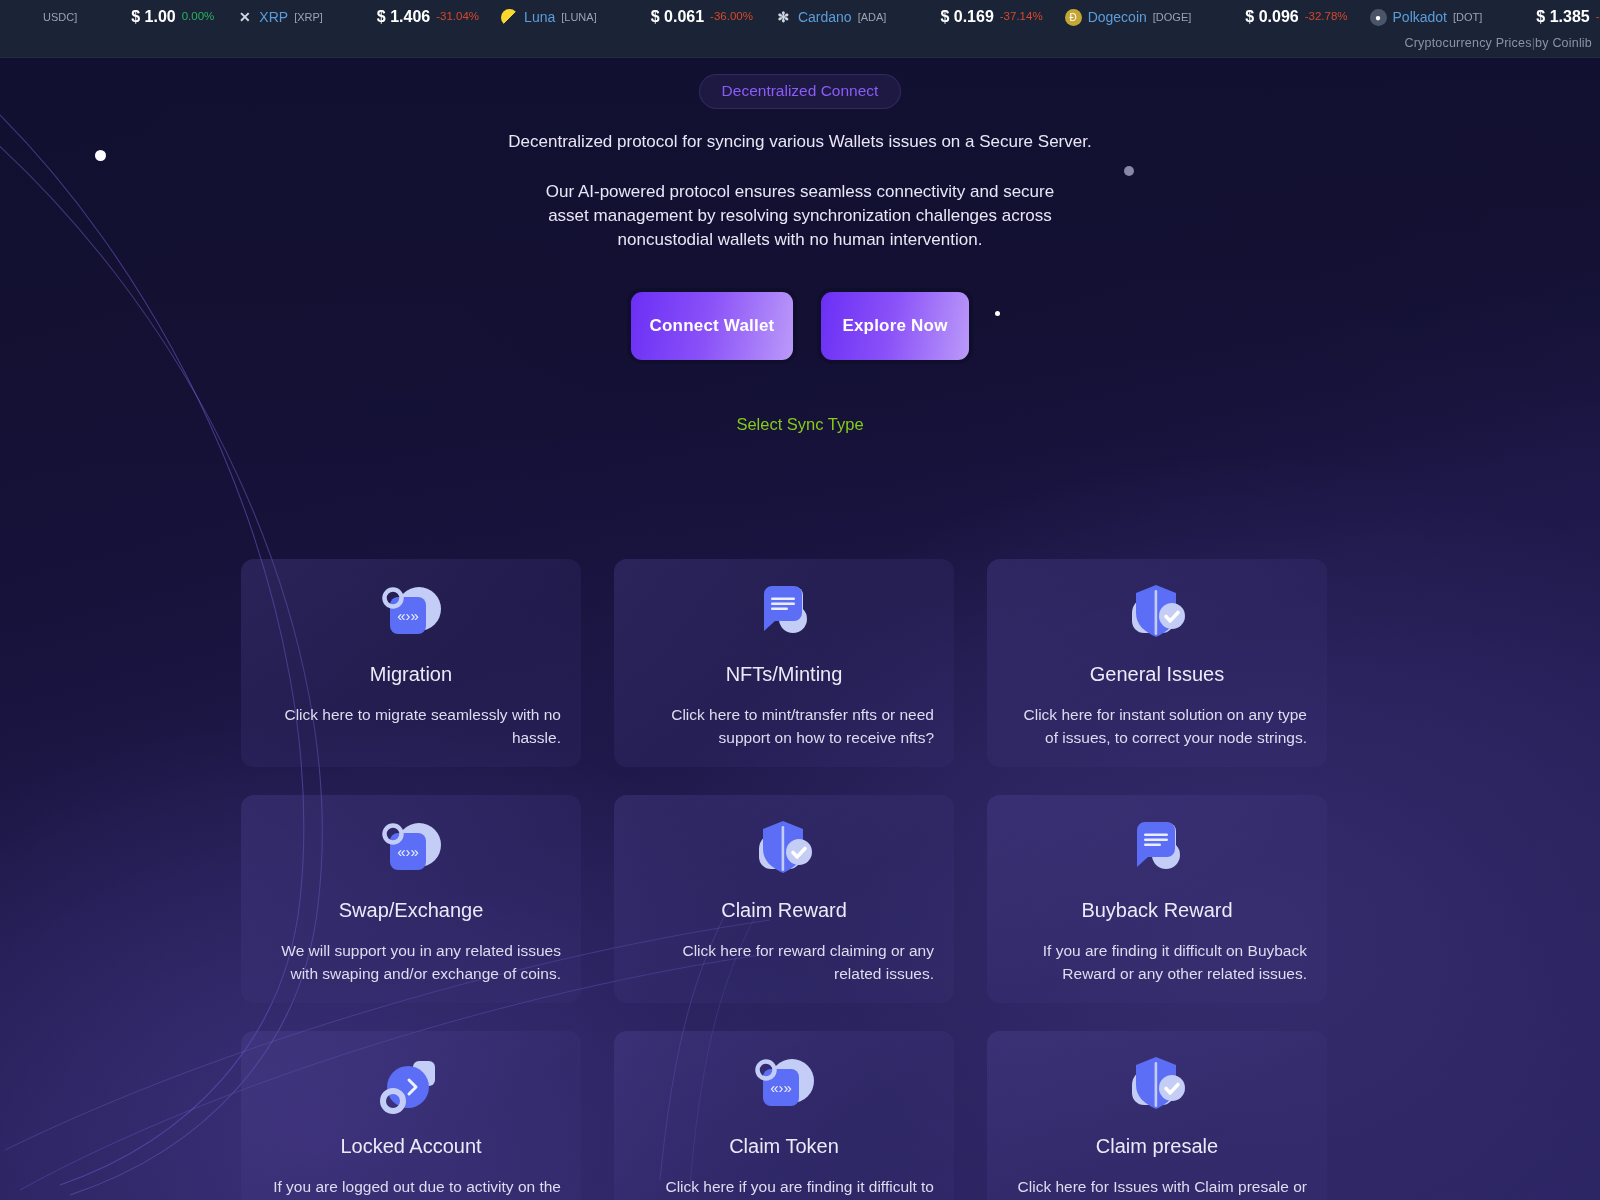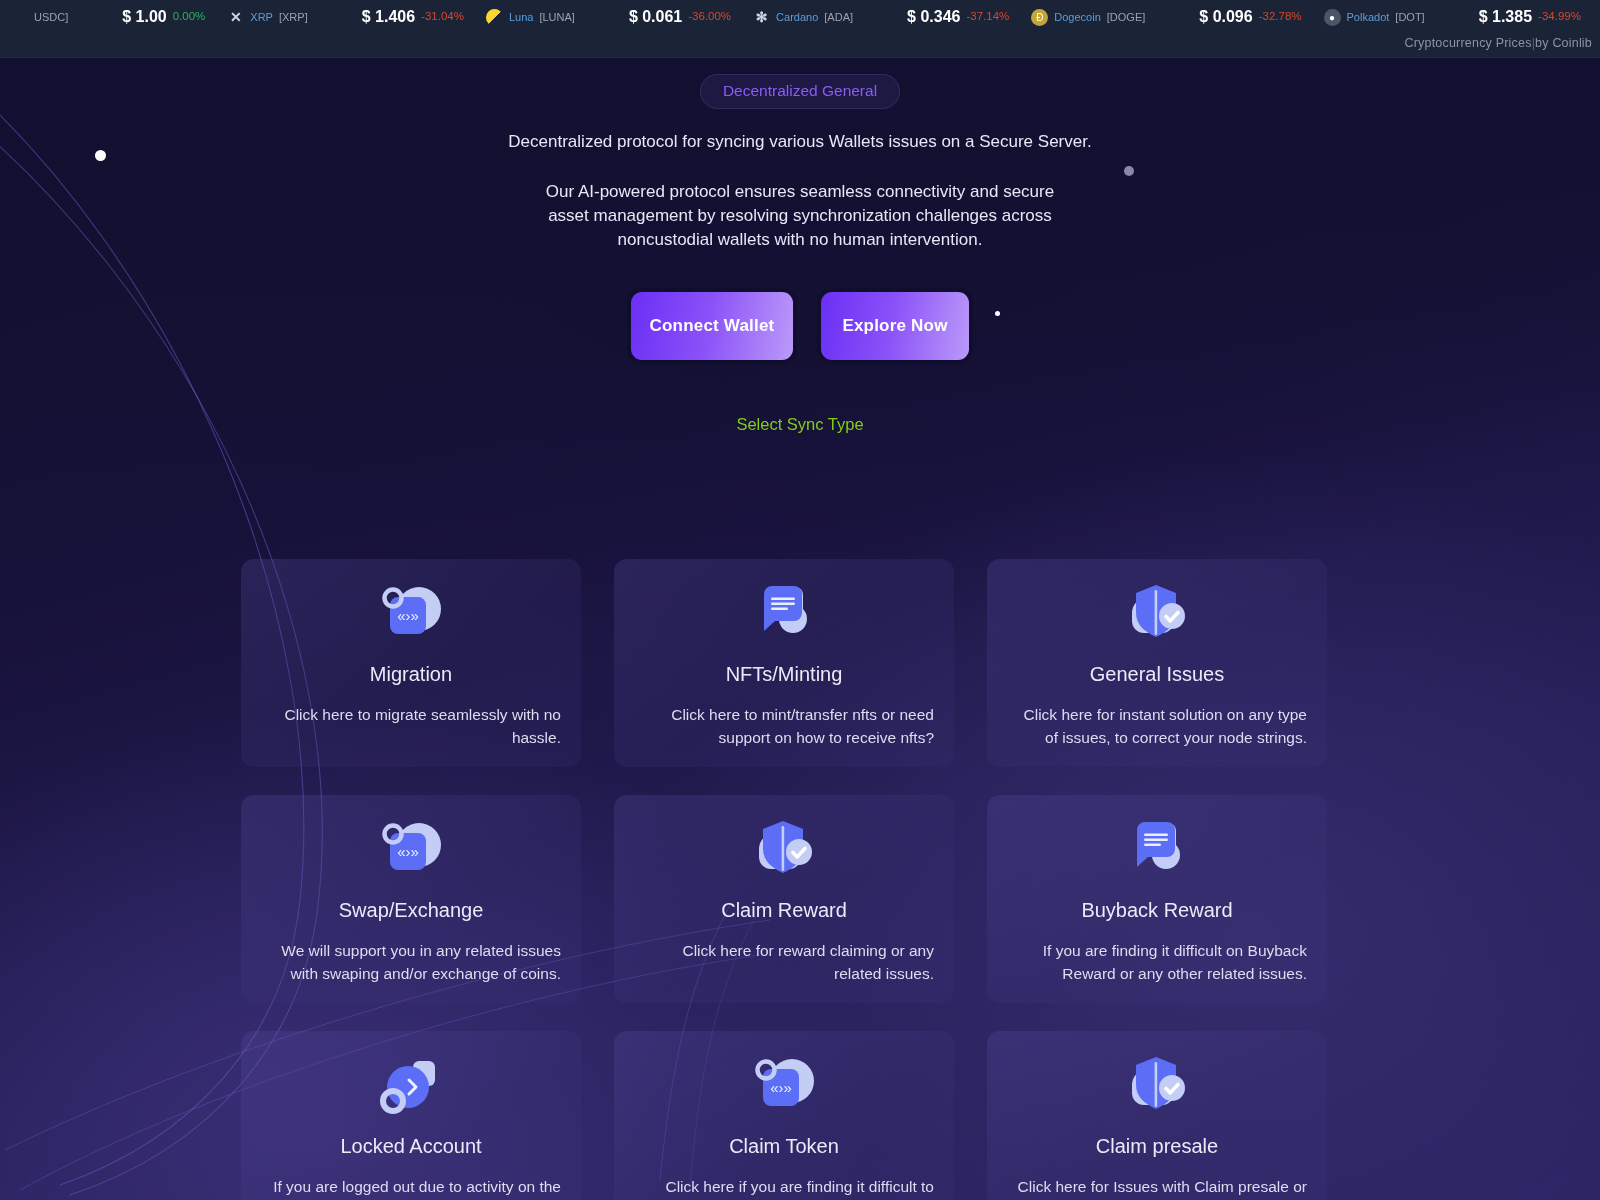--- a/index.html
+++ b/index.html
@@ -31,32 +31,32 @@
 
   
   #ticker{
     position:absolute; left:0; top:0; width:1600px; height:58px; z-index:5;
     background:#1b2436;
     border-bottom:1px solid #232c40;
     overflow:hidden;
   }
   #ticker-row{
     height:34px; display:flex; align-items:center; gap:0px;
-    white-space:nowrap; padding-left:0px;
+    white-space:nowrap; padding-left:9px;
   }
   .tk{
     display:flex; align-items:center; gap:6px;
     padding:0 11px; font-size:15px; line-height:1;
   }
   .tk-badge{
     width:17px;height:17px;border-radius:50%;
     display:inline-block; flex:none;
     font-size:10px; color:#fff; text-align:center; line-height:17px;
   }
-  .tk-name{ color:#5b9ddb; font-size:11px;text-align:center; }
+  .tk-name{ color:#5b9ddb; font-size:14px;text-align:center; }
   .tk-sym{ color:#9aa3b4; font-size:11px; }
   .tk-price{ color:#ffffff; font-weight:bold; font-size:16px;margin-left:48px; }
   .tk-chg{ font-size:11.5px; }
   .up{ color:#27b35f; }
   .down{ color:#d8472c; }
   #ticker-credit{
     position:absolute; right:8px; top:36px;
     font-size:12.5px; color:#8b93a5; letter-spacing:.2px;
   }
   #ticker-credit .sep{ opacity:.55; }
@@ -152,21 +152,21 @@
         <span class="tk-badge" style="background: linear-gradient(135deg, rgb(249, 215, 47) 0%, rgb(249, 215, 47) 50%, rgb(27, 36, 54) 51%);"></span>
         <span class="tk-name">Luna</span>
         <span class="tk-sym">[LUNA]</span>
         <span class="tk-price">$ 0.061</span>
         <span class="tk-chg down">-36.00%</span>
       </div>
       <div class="tk">
         <span class="tk-badge" style="background: transparent; color: rgb(207, 214, 226); font-size: 14px; font-weight: bold;">✻</span>
         <span class="tk-name">Cardano</span>
         <span class="tk-sym">[ADA]</span>
-        <span class="tk-price">$ 0.346</span>
+        <span class="tk-price">$ 0.169</span>
         <span class="tk-chg down">-37.14%</span>
       </div>
       <div class="tk">
         <span class="tk-badge" style="background: rgb(195, 166, 52);">Ð</span>
         <span class="tk-name">Dogecoin</span>
         <span class="tk-sym">[DOGE]</span>
         <span class="tk-price">$ 0.096</span>
         <span class="tk-chg down">-32.78%</span>
       </div>
       <div class="tk">
@@ -182,21 +182,21 @@
         <span class="tk-sym">[CRO]</span>
         <span class="tk-price">$ 0.076</span>
       </div>
     </div>
   <div id="ticker-credit">
     <span>Cryptocurrency Prices</span><span class="sep">|</span><span>by Coinlib</span>
   </div>
 </div>
 
 <div id="hero">
-  <div id="badge">Decentralized General</div>
+  <div id="badge">Decentralized Connect</div>
   <div id="hero-lead">Decentralized protocol for syncing various Wallets issues on a Secure Server.</div>
   <div id="hero-body">Our AI-powered protocol ensures seamless connectivity and secure asset management by resolving synchronization challenges across noncustodial wallets with no human intervention.</div>
   <div id="cta-row">
     <button class="cta" id="cta-connect">Connect Wallet</button>
     <button class="cta" id="cta-explore">Explore Now</button>
   </div>
   <div id="sync-label">Select Sync Type</div>
 </div>
 
 <div id="cards">

